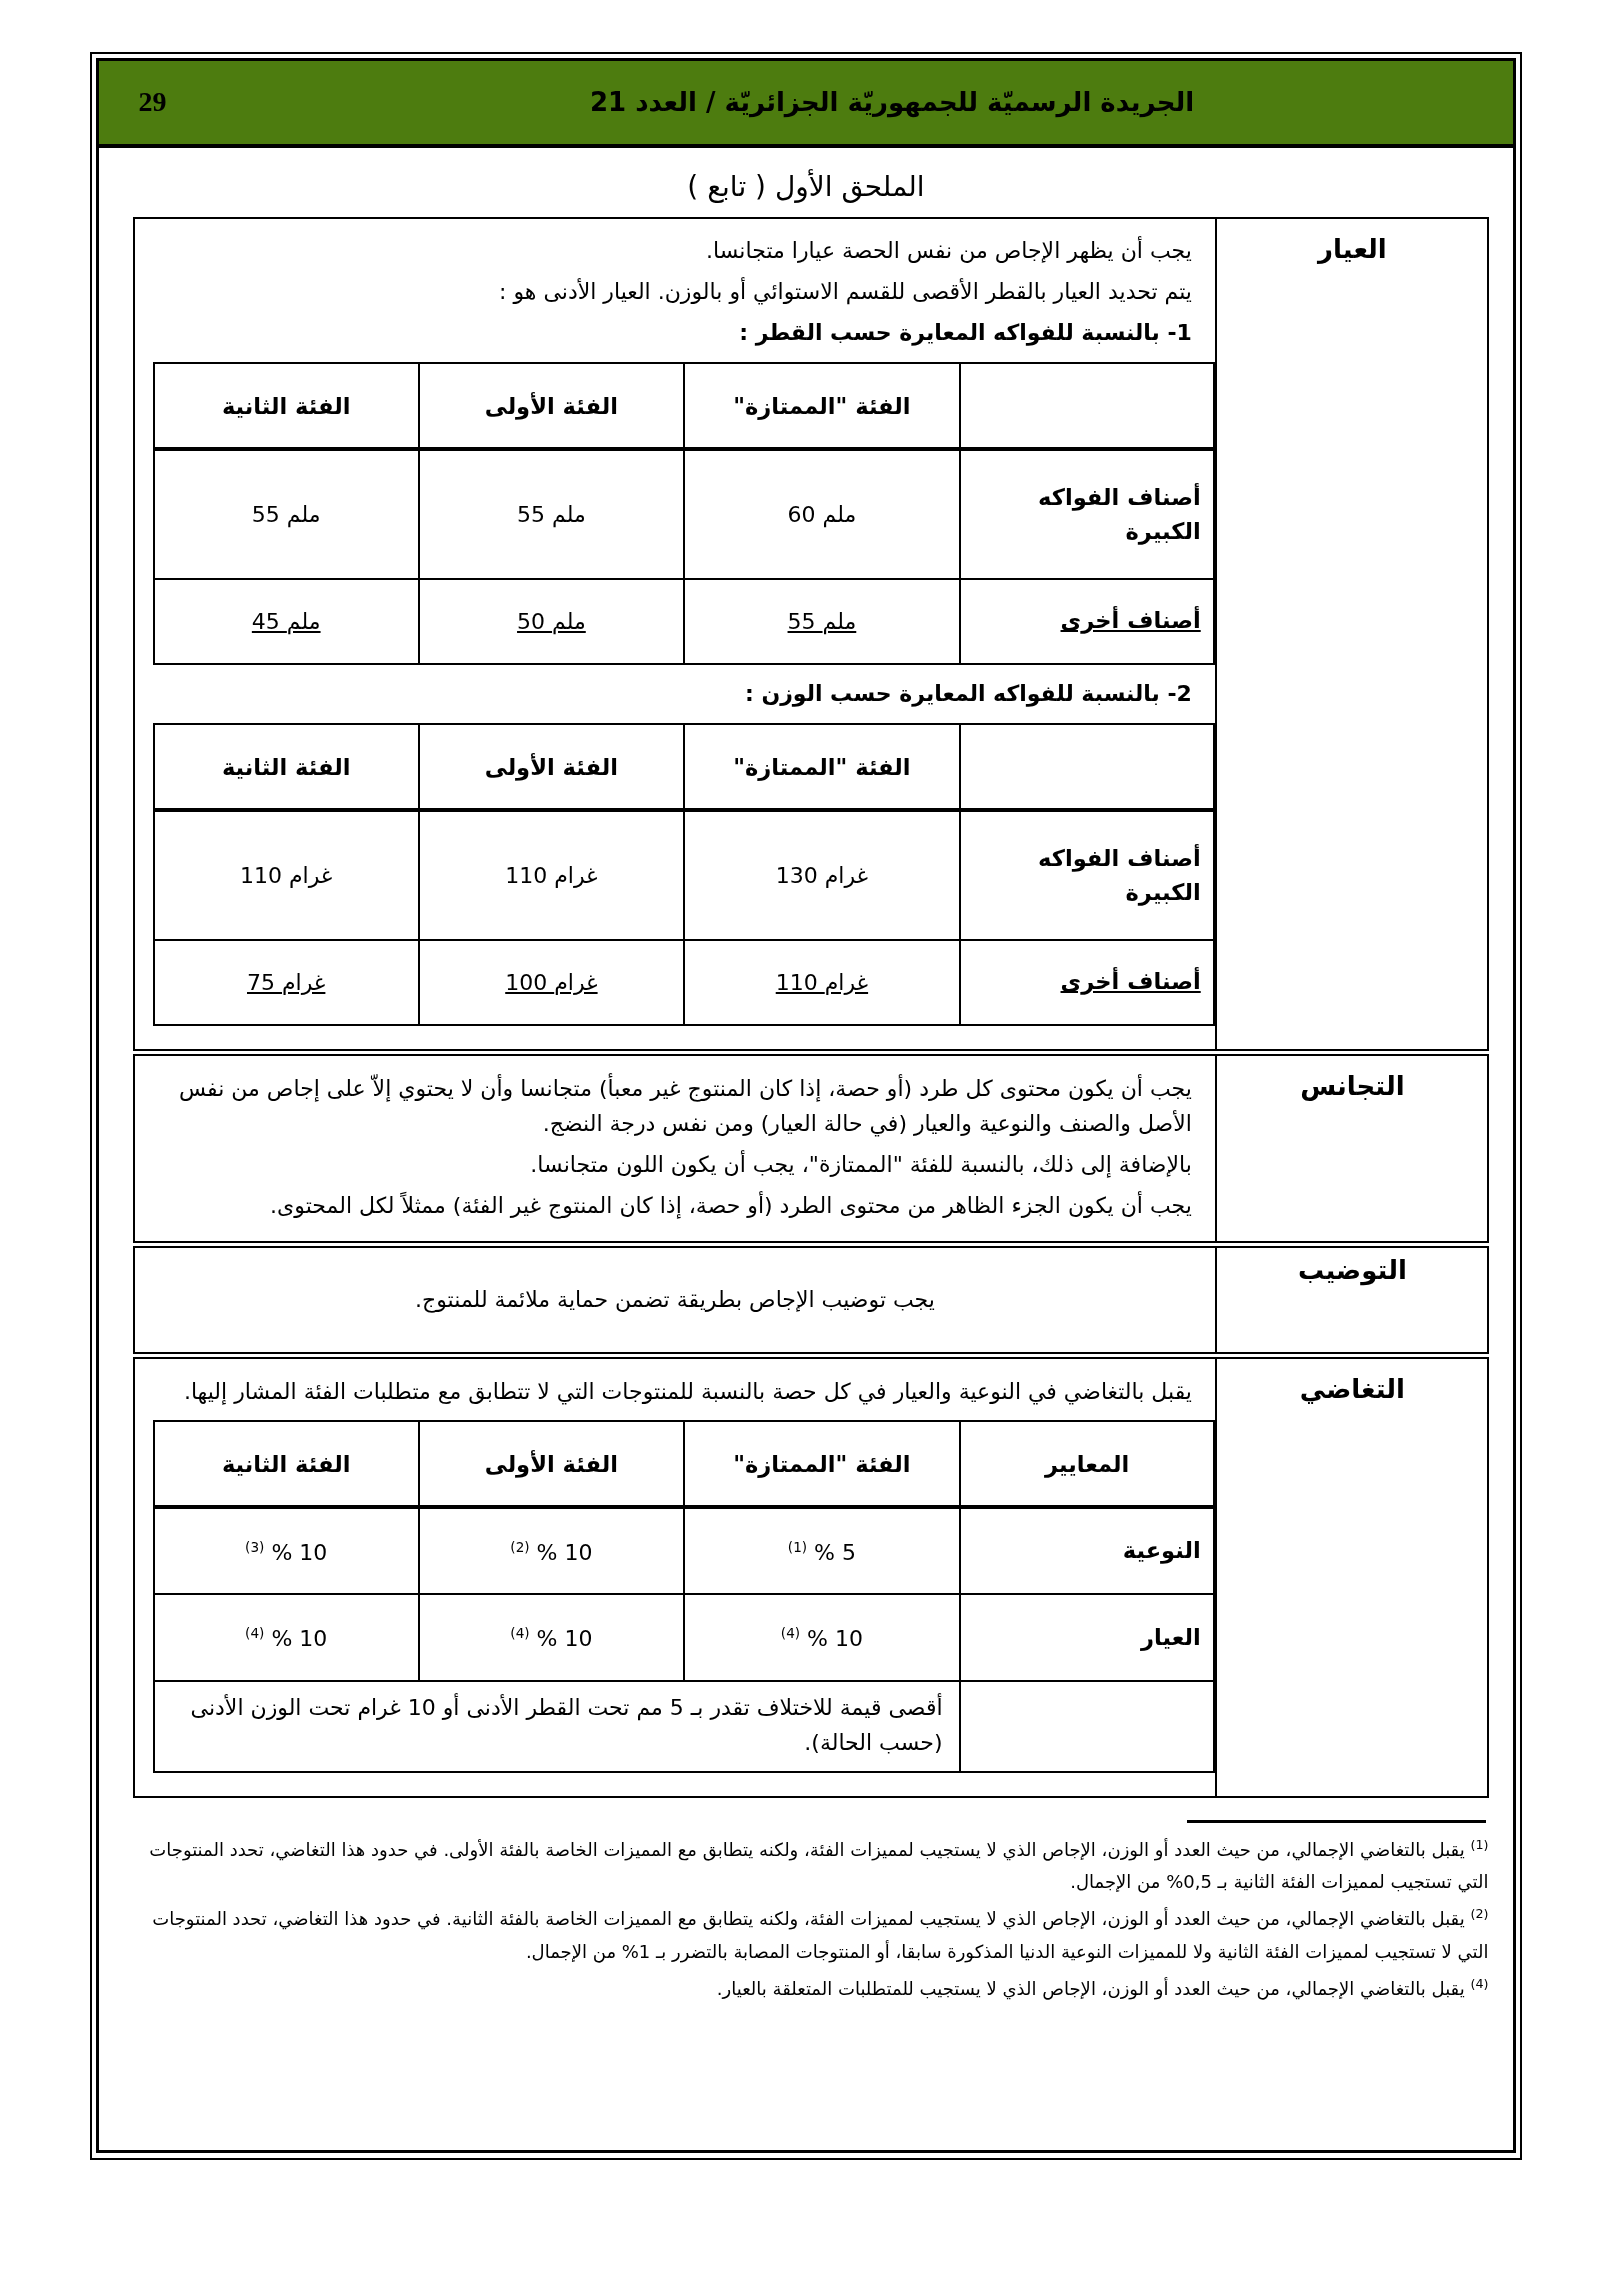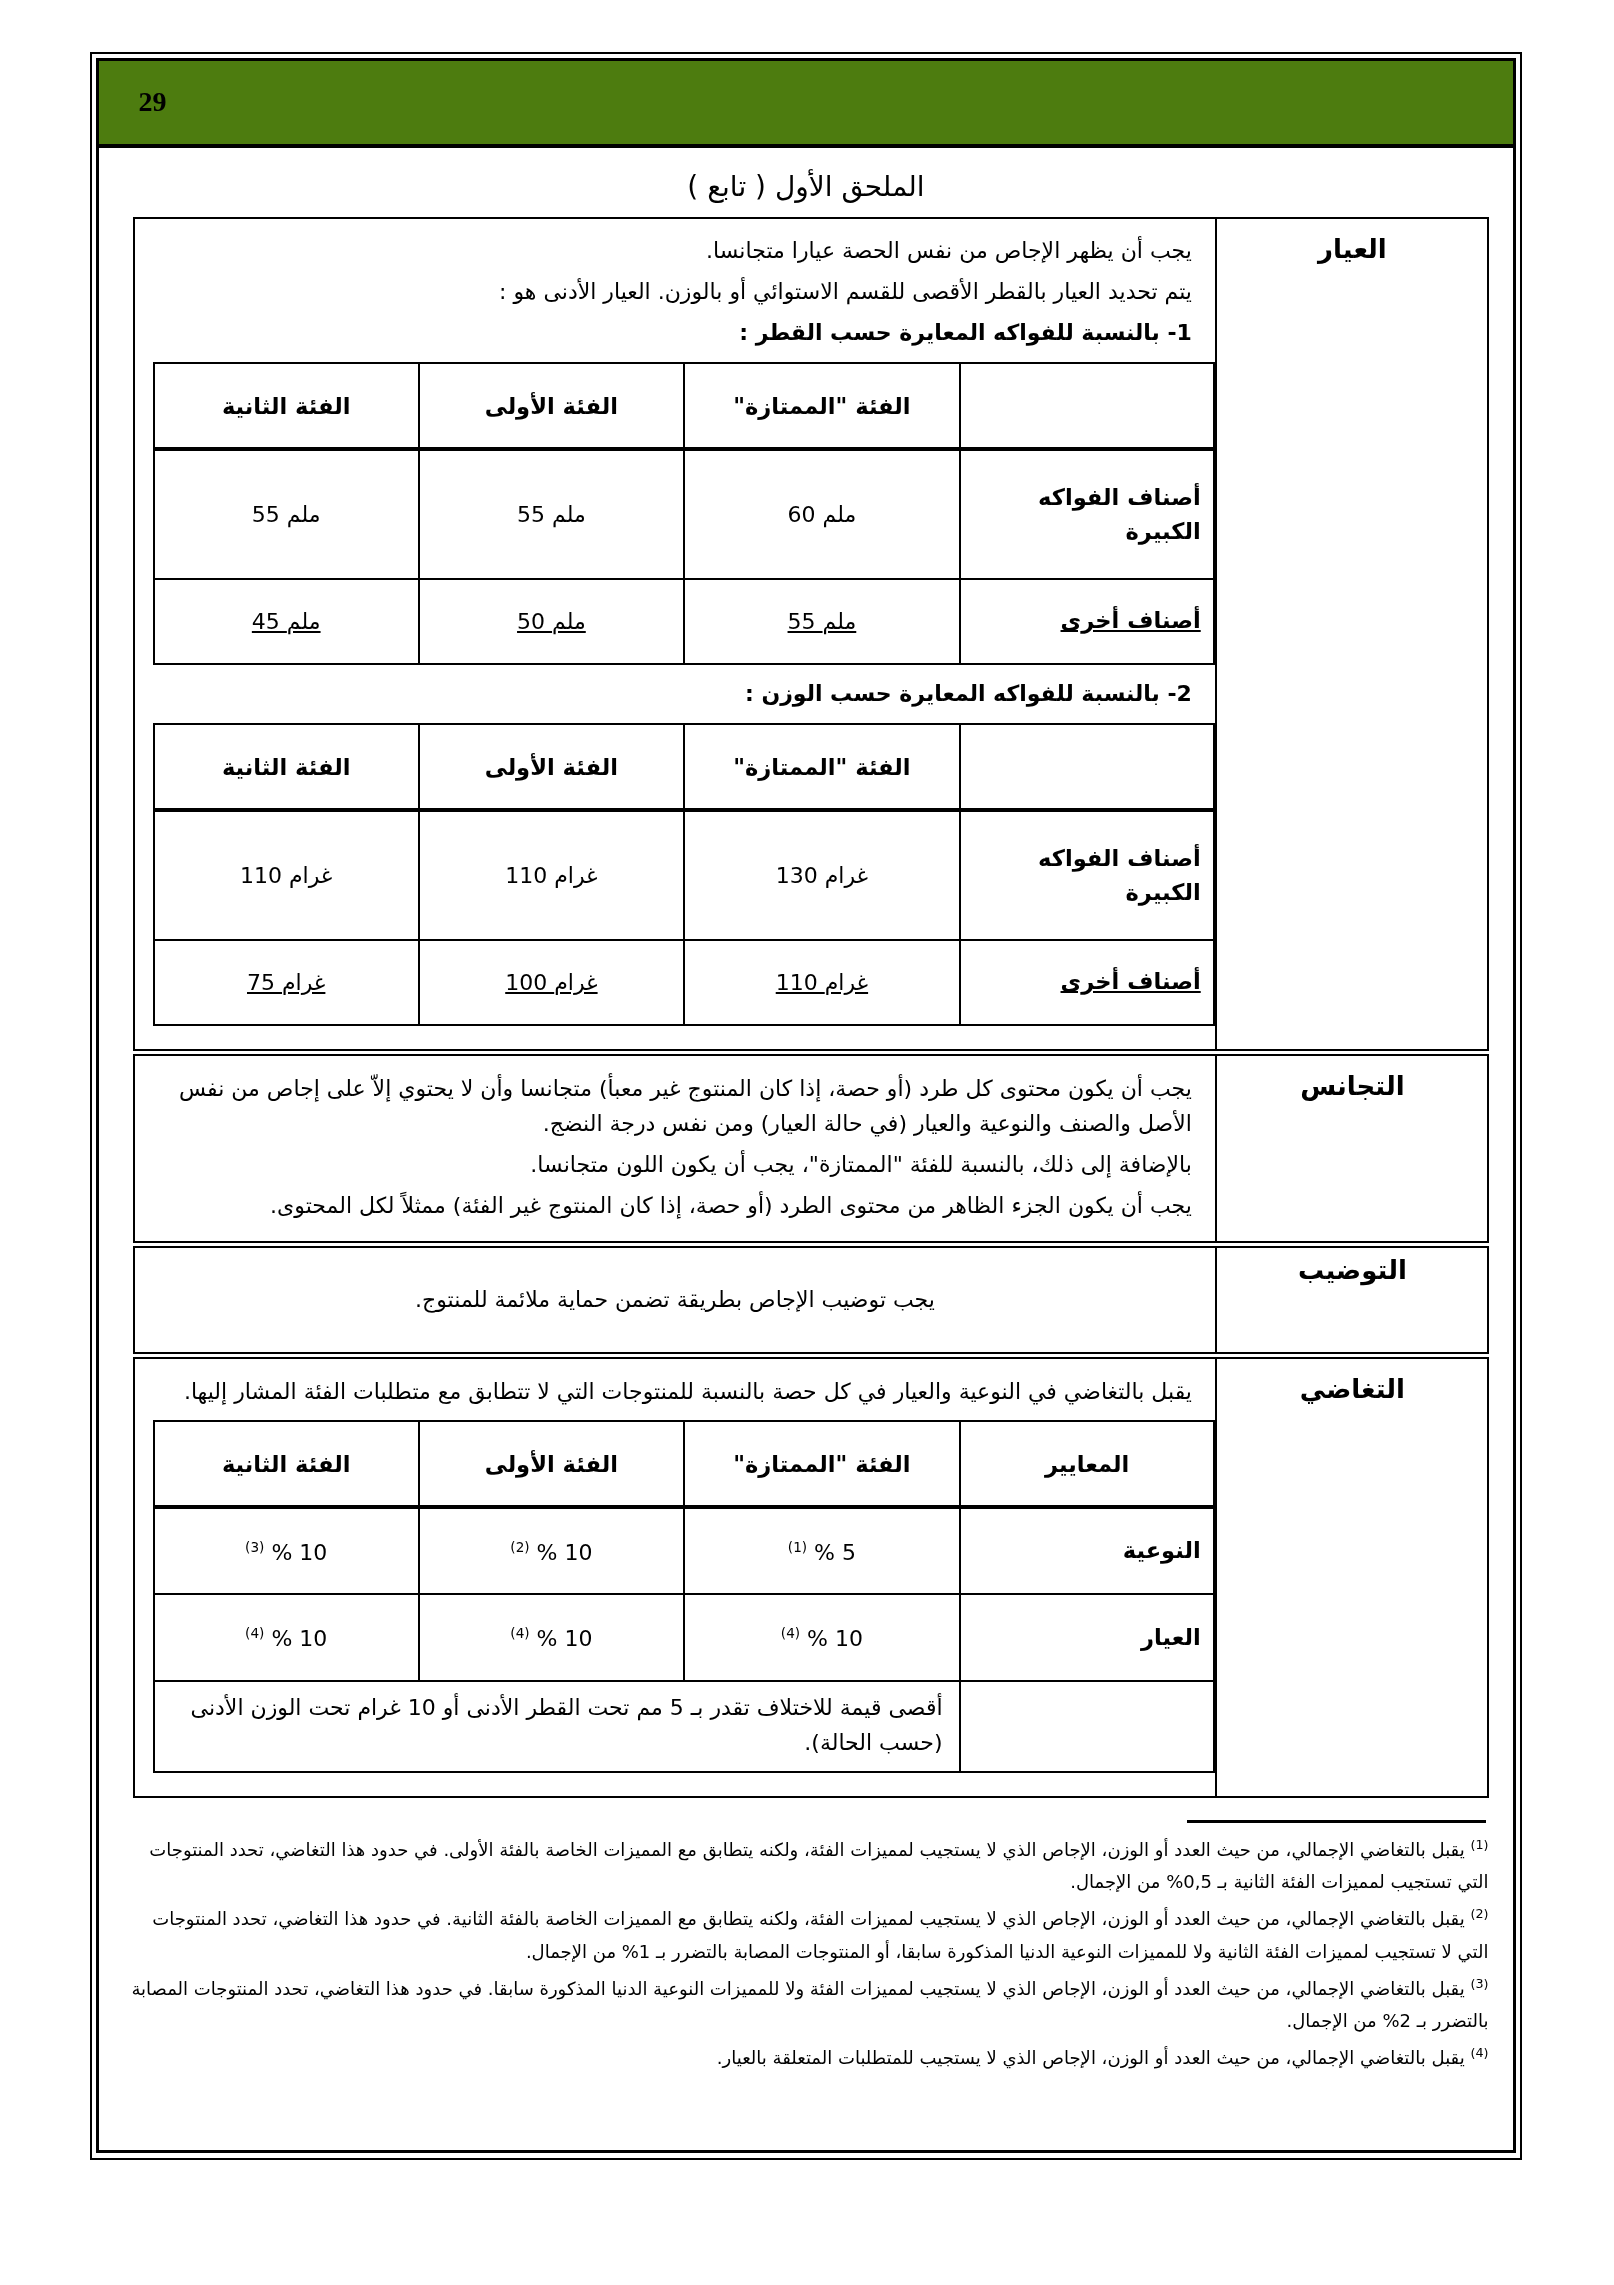--- a/index.html
+++ b/index.html
@@ -56,20 +56,21 @@
   .fnotes sup { font-size:12.7px; }
 </style>
 </head>
 <body>
 
 <div class="frame">
   <div class="frame-in">
 
     <div class="band">
       <div class="pagenum">29</div>
+      <div class="jtitle">الجريدة الرسميّة للجمهوريّة الجزائريّة / العدد 21</div>
     </div>
 
     <div class="annex">
       <span class="b">الملحق الأول</span>
       <span class="s">( تابع )</span>
     </div>
 
     <table class="main">
       <tbody>
 
@@ -198,19 +199,18 @@
         </td>
       </tr>
 
       </tbody>
     </table>
 
     <div class="frule"></div>
     <div class="fnotes">
       <p><sup>(1)</sup> <span>يقبل بالتغاضي الإجمالي، من حيث العدد أو الوزن، الإجاص الذي لا يستجيب لمميزات الفئة، ولكنه يتطابق مع المميزات الخاصة بالفئة الأولى. في حدود هذا التغاضي، تحدد المنتوجات التي تستجيب لمميزات الفئة الثانية بـ</span> <span class="num">%0,5</span> <span>من الإجمال.</span></p>
       <p><sup>(2)</sup> <span>يقبل بالتغاضي الإجمالي، من حيث العدد أو الوزن، الإجاص الذي لا يستجيب لمميزات الفئة، ولكنه يتطابق مع المميزات الخاصة بالفئة الثانية. في حدود هذا التغاضي، تحدد المنتوجات التي لا تستجيب لمميزات الفئة الثانية ولا للمميزات النوعية الدنيا المذكورة سابقا، أو المنتوجات المصابة بالتضرر بـ</span> <span class="num">%1</span> <span>من الإجمال.</span></p>
-      <p><sup>(3)</sup> <span>يقبل بالتغاضي الإجمالي، من حيث العدد أو الوزن، الإجاص الذي لا يستجيب لمميزات الفئة ولا للمميزات النوعية الدنيا المذكورة سابقا. في حدود هذا التغاضي، تحدد المنتوجات المصابة بالتضرر بـ</span> <span class="num">%2</span> <span>من الإجمال.</span></p>
       <p><sup>(4)</sup> <span>يقبل بالتغاضي الإجمالي، من حيث العدد أو الوزن، الإجاص الذي لا يستجيب للمتطلبات المتعلقة بالعيار.</span> <span class="num"></span> <span></span></p>
     </div>
 
   </div>
 </div>
 
 
 </body></html>

